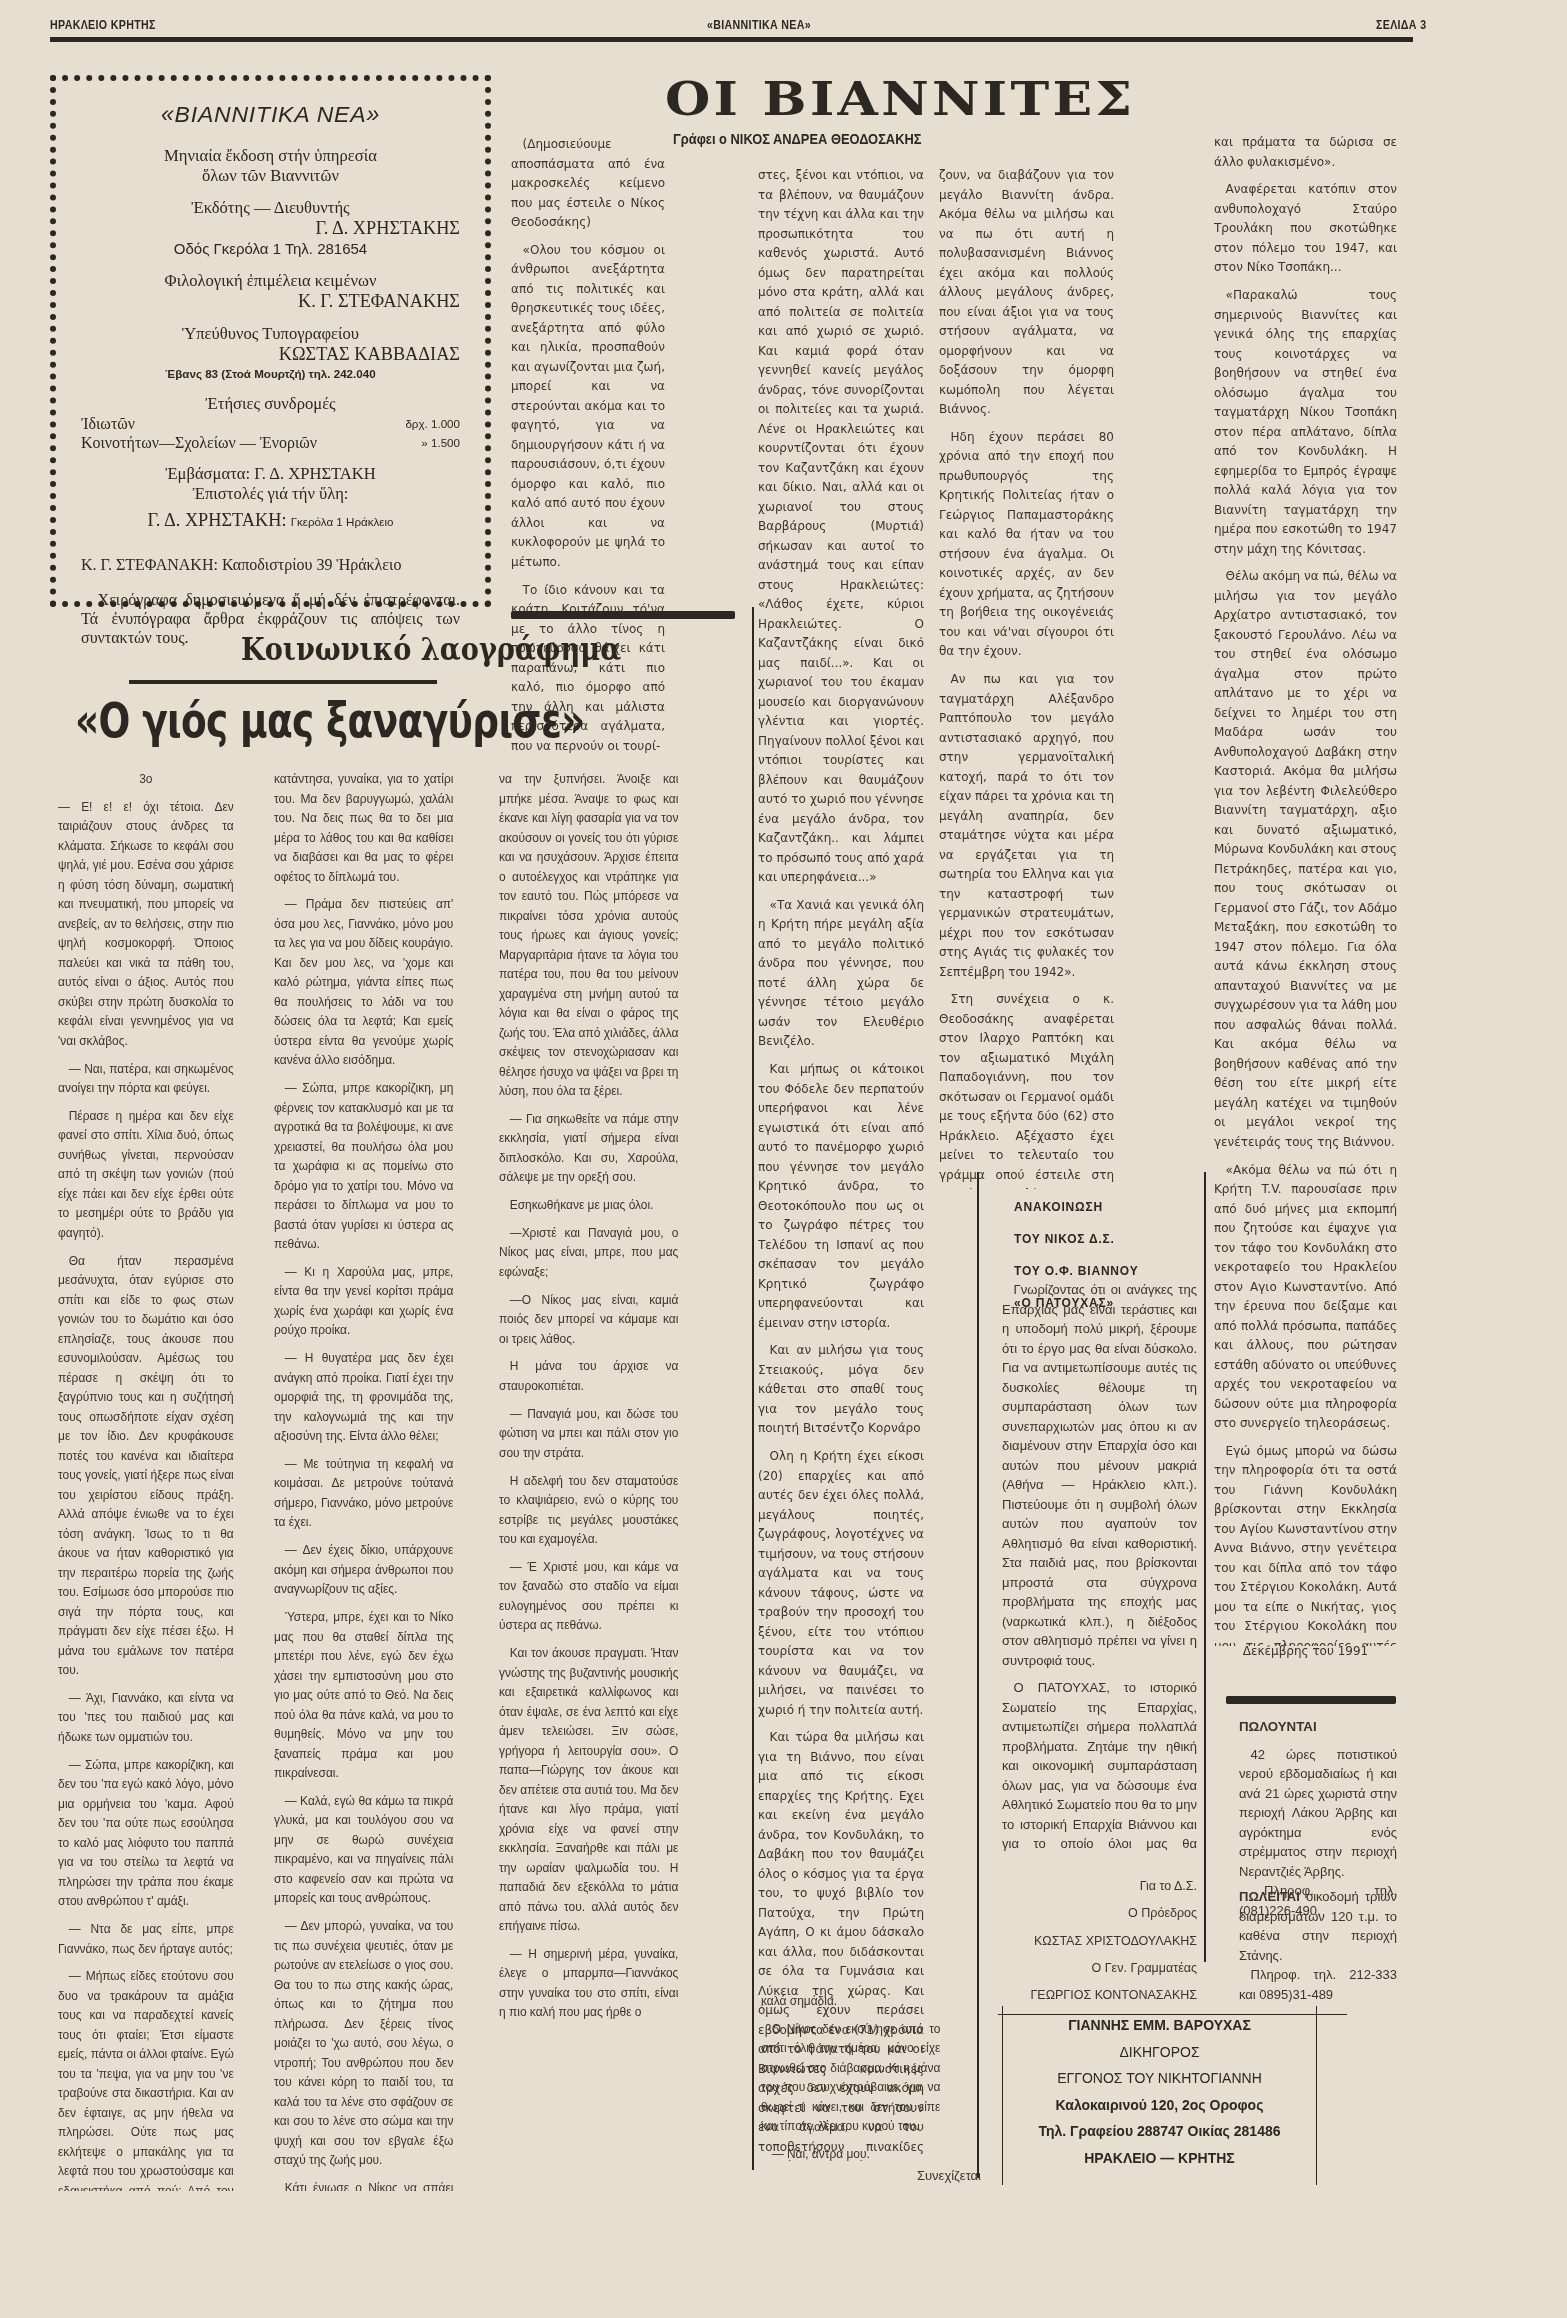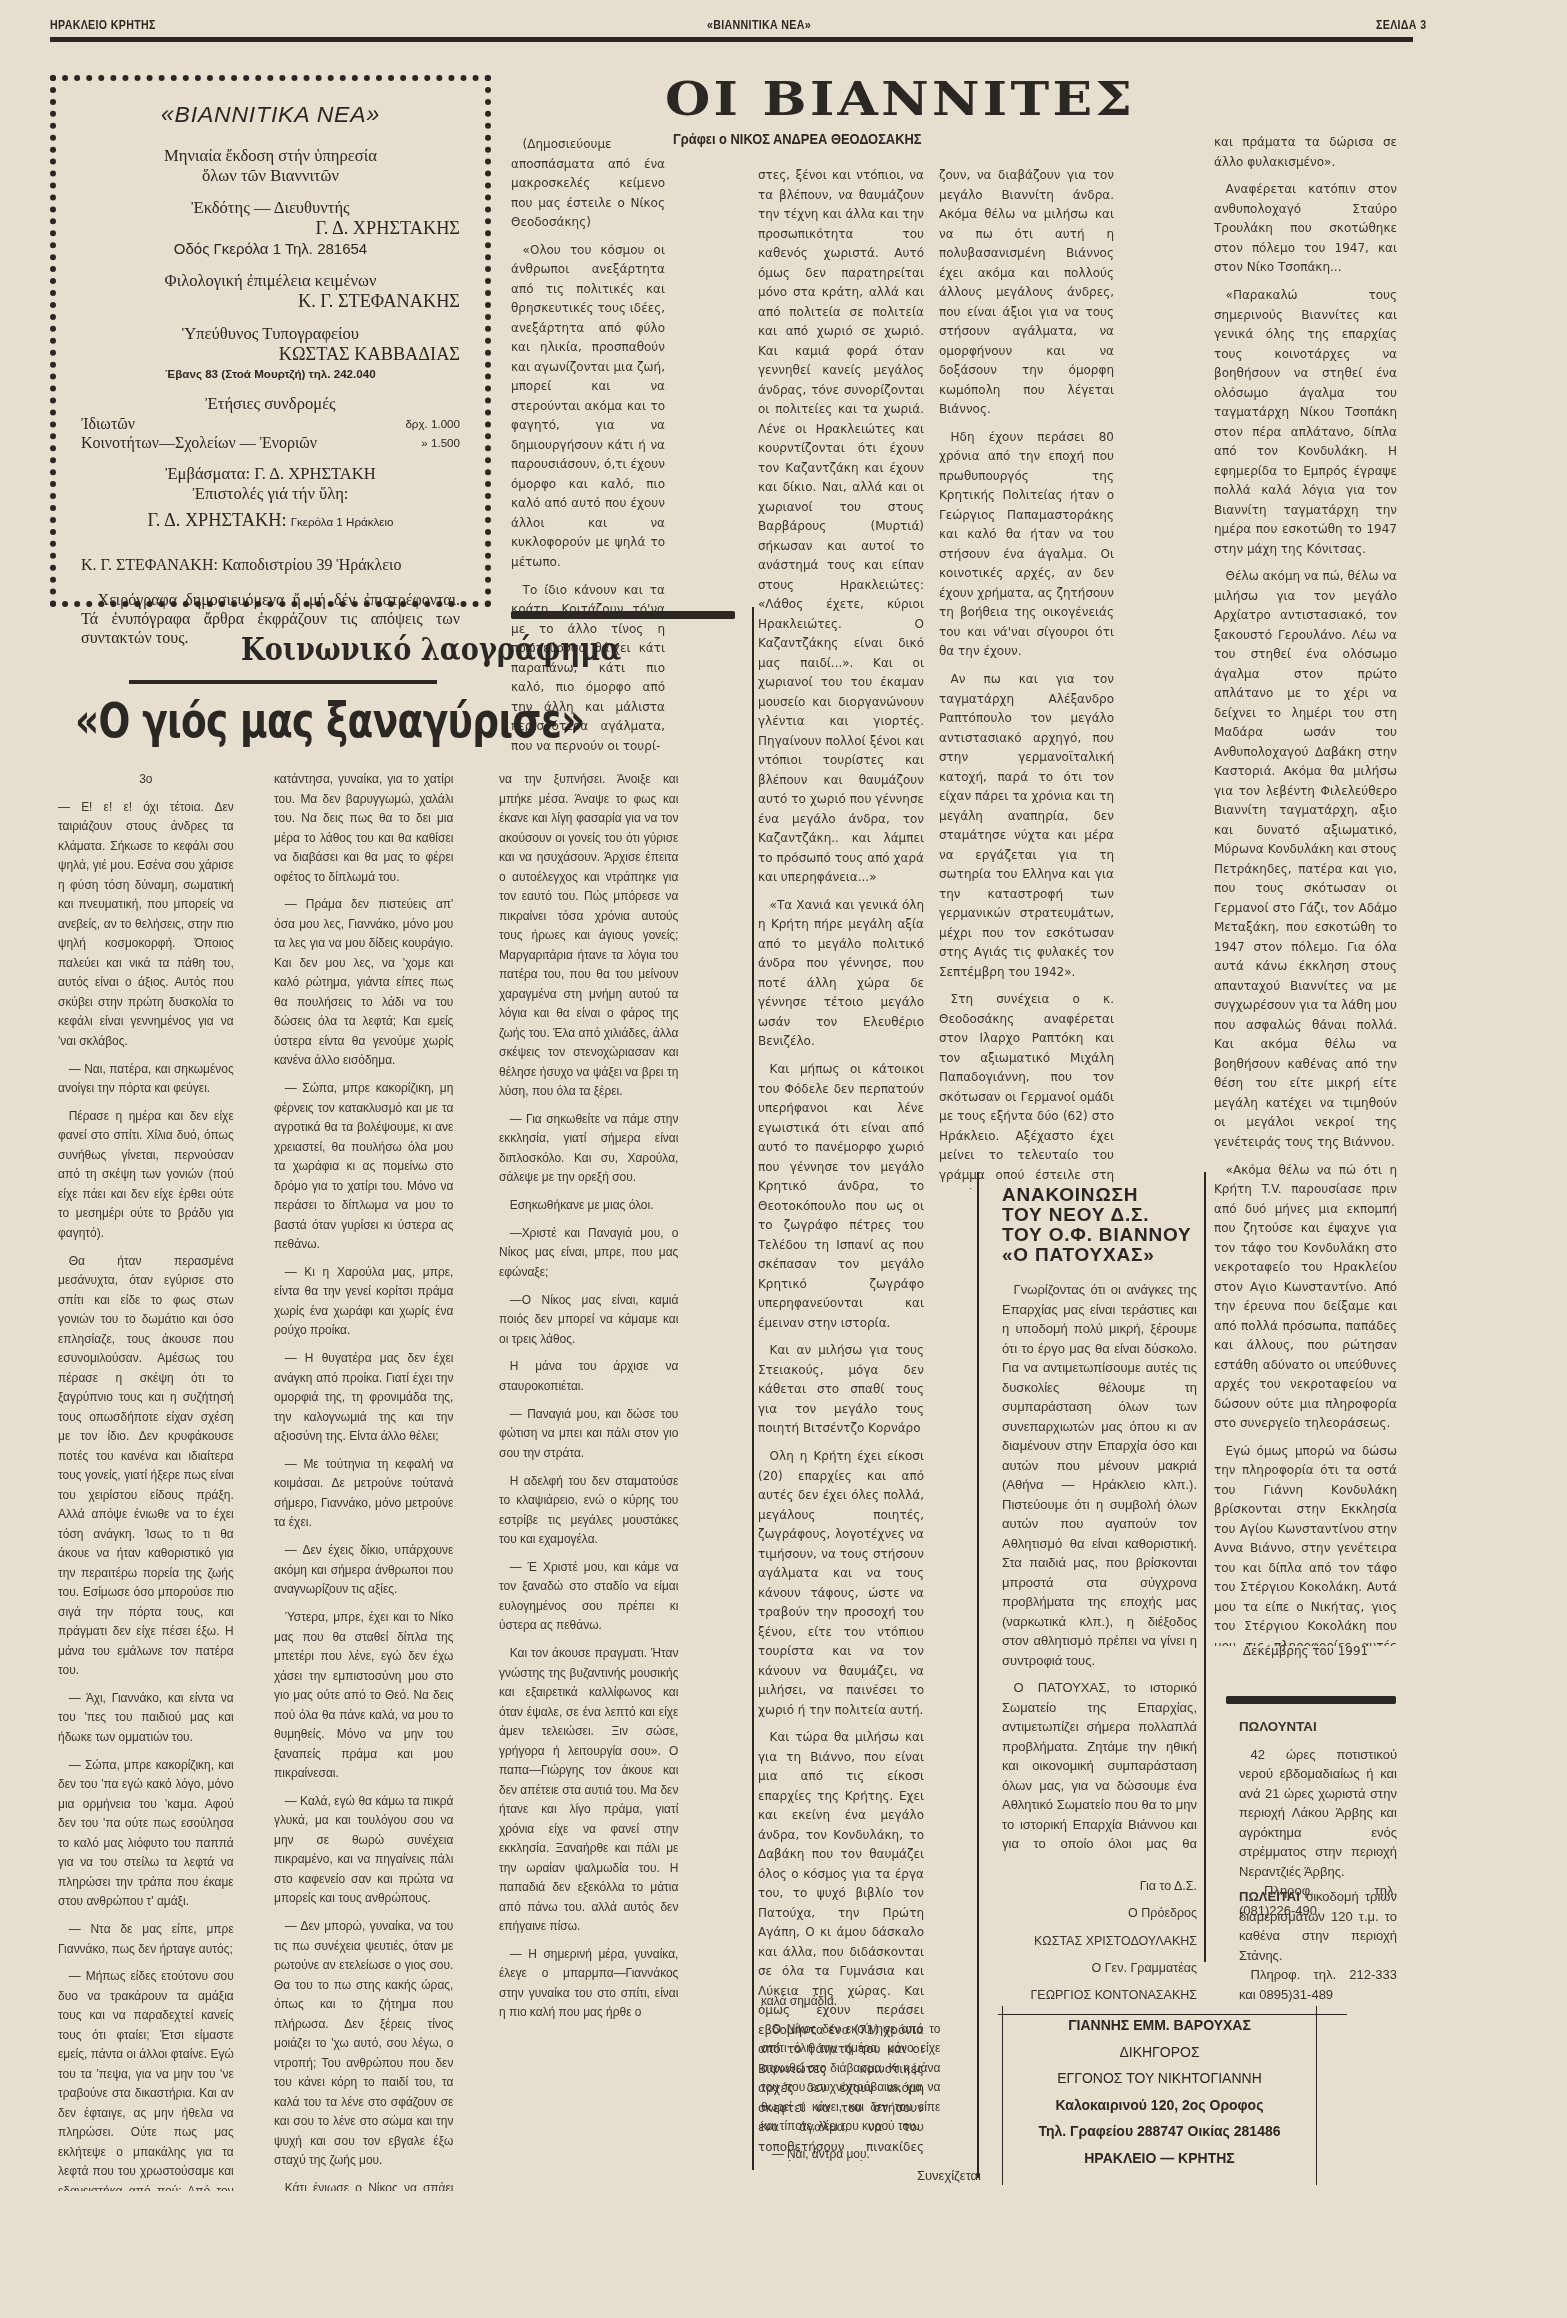--- a/index.html
+++ b/index.html
@@ -61,21 +61,21 @@
   .col {
     font-family: "Liberation Sans", sans-serif; font-size: 13px; line-height: 19.5px;
     text-align: justify; color: #3a342d;
   }
   .col p { margin: 0 0 8.3px; text-indent: 11.6px; }
   .col p.ni { text-indent: 0; }
   .col.serifish { font-family: "DejaVu Sans", sans-serif; font-size: 12px; line-height: 19.5px; }
   .col.cond { transform: scaleX(0.92); transform-origin: left top; }
   .center { text-align: center; }
 
-  .notice-h { font-weight: bold; font-size: 19px; line-height: 20px; letter-spacing: 0.8px; margin: 0; }
+  .notice-h { font-weight: bold; font-size: 12px; line-height: 20px; letter-spacing: 0.8px; margin: 12px; }
   .sig { text-align: right; margin: 0; line-height: 19px; font-size: 12.5px; }
   .ad-h { font-weight: bold; font-size: 13.3px; margin: 0; }
 
   .lawyer-box {
     left: 1002px; top: 2006px; width: 315px; height: 179px;
     border-left: 1.7px solid #2b2722; border-right: 1.7px solid #2b2722;
     box-sizing: border-box; text-align: center;
     font-family: "Liberation Sans", sans-serif; padding-top: 10px;
   }
   .lawyer-box p { margin: 0 0 8.3px; font-size: 14px; line-height: 18.3px; }
@@ -229,21 +229,21 @@
   <p class="ni">καλά σημάδια.</p>
   <p>Ο Νίκος δεν εκούνησε από το σπίτι όλη την ημέρα, μόνο είχε στρωθεί στο διάβασμα. Κι η μάνα του που εσυχνοπρόβαινε, για να θωρεί τι κάνει, και δεν του είπε και τίποτε, λέει του κυρού του.</p>
   <p>— Νάι, άντρα μου.</p>
 
 </div>
 <div class="abs col" style="left:890px; top:2166px; width:91px; text-align:right;">Συνεχίζεται</div>
 <div class="abs vrule" style="left:977px; top:1172px; height:1006px;"></div>
 
 <div class="abs" style="left:1002px; top:1185px; width:195px;">
   <p class="notice-h">ΑΝΑΚΟΙΝΩΣΗ</p>
-  <p class="notice-h">ΤΟΥ ΝΕΟΥ Δ.Σ.</p>
+  <p class="notice-h">ΤΟΥ ΝΙΚΟΣ Δ.Σ.</p>
   <p class="notice-h">ΤΟΥ Ο.Φ. ΒΙΑΝΝΟΥ</p>
   <p class="notice-h">«Ο ΠΑΤΟΥΧΑΣ»</p>
 </div>
 <div class="abs col" style="left:1002px; top:1280px; width:195px; height:574px; overflow:hidden;">
   <p>Γνωρίζοντας ότι οι ανάγκες της Επαρχίας μας είναι τεράστιες και η υποδομή πολύ μικρή, ξέρουμε ότι το έργο μας θα είναι δύσκολο. Για να αντιμετωπίσουμε αυτές τις δυσκολίες θέλουμε τη συμπαράσταση όλων των συνεπαρχιωτών μας όπου κι αν διαμένουν στην Επαρχία όσο και αυτών που μένουν μακριά (Αθήνα — Ηράκλειο κλπ.). Πιστεύουμε ότι η συμβολή όλων αυτών που αγαπούν τον Αθλητισμό θα είναι καθοριστική. Στα παιδιά μας, που βρίσκονται μπροστά στα σύγχρονα προβλήματα της εποχής μας (ναρκωτικά κλπ.), η διέξοδος στον αθλητισμό πρέπει να γίνει η συντροφιά τους.</p>
   <p>Ο ΠΑΤΟΥΧΑΣ, το ιστορικό Σωματείο της Επαρχίας, αντιμετωπίζει σήμερα πολλαπλά προβλήματα. Ζητάμε την ηθική και οικονομική συμπαράσταση όλων μας, για να δώσουμε ένα Αθλητικό Σωματείο που θα το μην το ιστορική Επαρχία Βιάννου και για το οποίο όλοι μας θα νιώθουμε υπερήφανοι.</p>
 </div>
 <div class="abs col" style="left:1002px; top:1877px; width:195px;">
   <p class="sig">Για το Δ.Σ.</p>
   <p class="sig">Ο Πρόεδρος</p>

